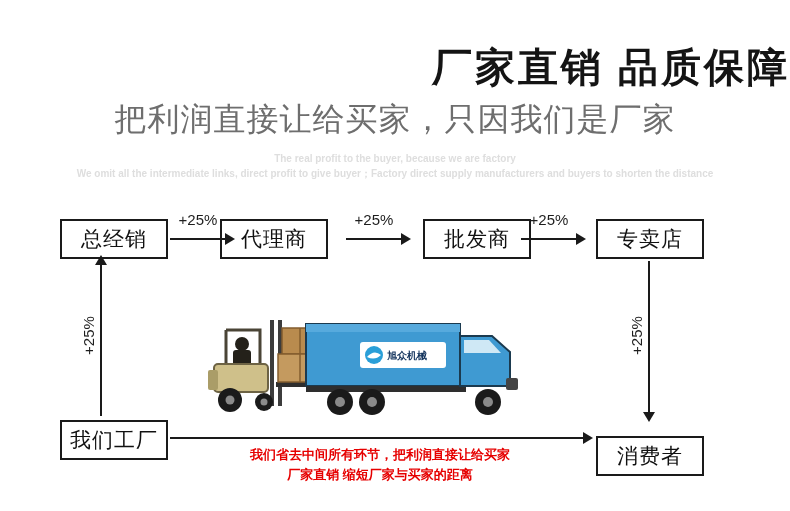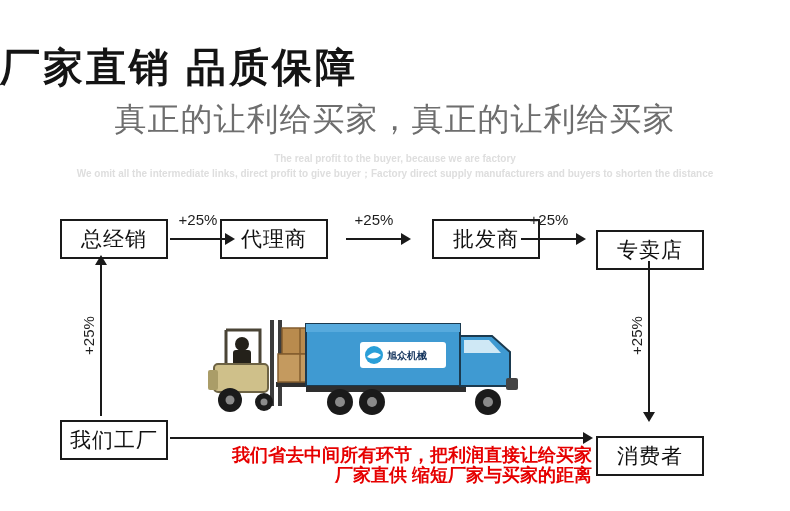--- a/index.html
+++ b/index.html
@@ -2,21 +2,21 @@
 <html><head>
 <meta charset="utf-8">
 <style>
   html,body { margin:0; padding:0; background:#fff; }
   .stage {
     position:relative; width:790px; height:511px; background:#ffffff;
     font-family:"Liberation Sans","DejaVu Sans",sans-serif; overflow:hidden;
     margin:0 auto;
   }
   .title {
-    position:absolute; top:40px; left:0; width:100%; text-align:left;
+    position:absolute; top:40px; left:0; width:100%; text-align:right;
     font-size:40px; font-weight:bold; color:#141414; letter-spacing:3px;
   }
   .subtitle {
     position:absolute; top:98px; left:0; width:100%; text-align:center;
     font-size:32px; font-weight:400; color:#6e6e6e; letter-spacing:1px;
   }
   .watermark {
     position:absolute; top:151px; left:0; width:100%; text-align:center;
     font-size:10px; color:#dedede; line-height:15px; font-weight:bold;
   }
@@ -41,41 +41,41 @@
     content:""; position:absolute; bottom:-8px; left:-5px;
     border-left:6px solid transparent; border-right:6px solid transparent;
     border-top:10px solid #1a1a1a;
   }
   .pct {
     position:absolute; width:56px; text-align:center;
     font-size:15px; color:#1e1e1e; font-weight:400;
   }
   .pct-vert { transform:rotate(-90deg); }
   .red-note {
-    position:absolute; top:445px; left:168px; width:424px; text-align:right;
-    color:#e60000; font-size:18px; font-weight:bold; line-height:20px;
+    position:absolute; top:445px; left:168px; width:424px; text-align:center;
+    color:#e60000; font-size:13px; font-weight:bold; line-height:20px;
   }
   .truck-wrap { position:absolute; left:188px; top:316px; width:352px; height:114px;text-align:right; }
 </style>
 </head>
 <body>
 
 <div class="stage">
 
   <div class="title">厂家直销  品质保障</div>
-  <div class="subtitle">真正的让利给买家，真正的让利给买家</div>
+  <div class="subtitle">把利润直接让给买家，只因我们是厂家</div>
   <div class="watermark">
     <div>The real profit to the buyer, because we are factory</div>
     <div>We omit all the intermediate links, direct profit to give buyer；Factory direct supply manufacturers and buyers to shorten the distance</div>
   </div>
 
   <div class="flow-box" style="left:60px; top:219px;">总经销</div>
   <div class="flow-box" style="left:220px; top:219px;">代理商</div>
-  <div class="flow-box" style="left:432px; top:219px;">批发商</div>
-  <div class="flow-box" style="left:596px; top:230px;">专卖店</div>
+  <div class="flow-box" style="left:423px; top:219px;">批发商</div>
+  <div class="flow-box" style="left:596px; top:219px;">专卖店</div>
 
   <div class="flow-box" style="left:60px; top:420px;">我们工厂</div>
   <div class="flow-box" style="left:596px; top:436px;">消费者</div>
 
   <div class="arrow-h" style="left:170px; top:238px; width:56px;"></div>
   <div class="arrow-h" style="left:346px; top:238px; width:56px;"></div>
   <div class="arrow-h" style="left:521px; top:238px; width:56px;"></div>
 
   <div class="pct" style="left:170px; top:211px;">+25%</div>
   <div class="pct" style="left:346px; top:211px;">+25%</div>
@@ -143,16 +143,16 @@
         <circle cx="184" cy="86" r="13" fill="#1a1a1a"></circle>
           <circle cx="184" cy="86" r="5" fill="#8a8a8a"></circle>
         <circle cx="300" cy="86" r="13" fill="#1a1a1a"></circle>
           <circle cx="300" cy="86" r="5" fill="#8a8a8a"></circle>
       </g>
     </svg>
   </div>
 
   <div class="red-note">
     <div>我们省去中间所有环节，把利润直接让给买家</div>
-    <div>厂家直供 缩短厂家与买家的距离</div>
+    <div>厂家直销 缩短厂家与买家的距离</div>
   </div>
 
 </div>
 
 </body></html>

